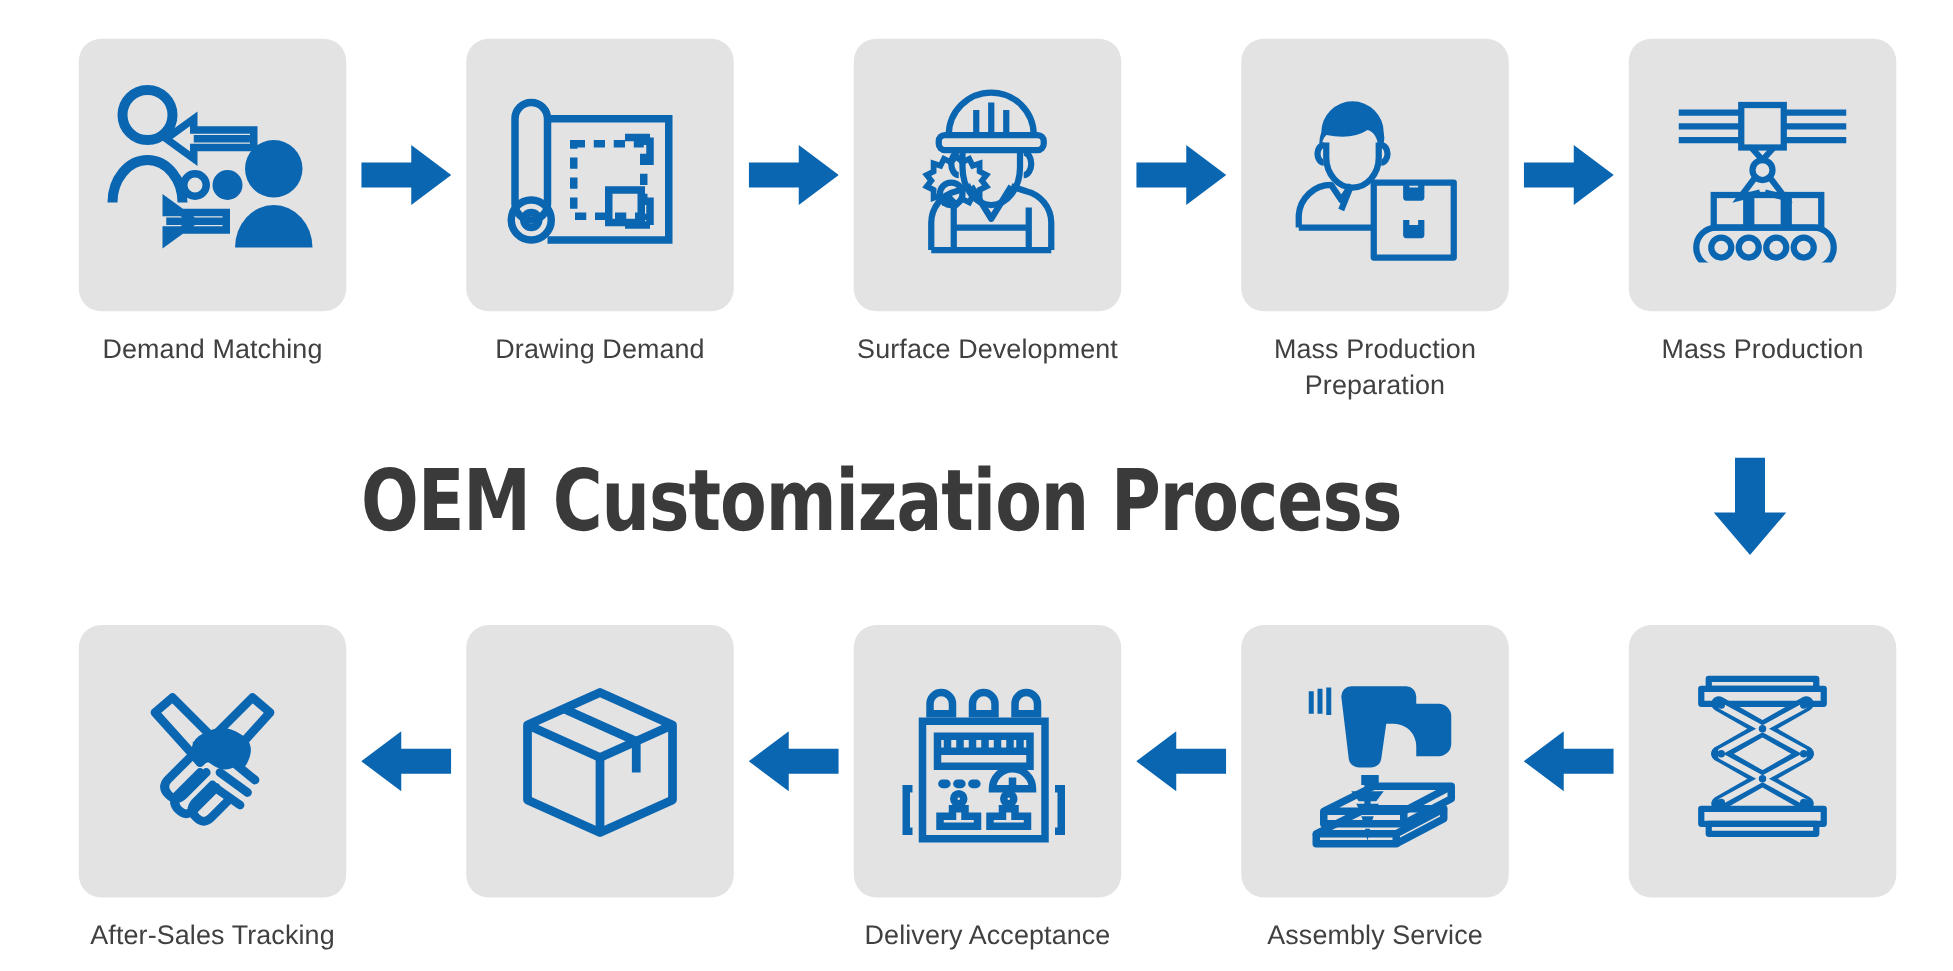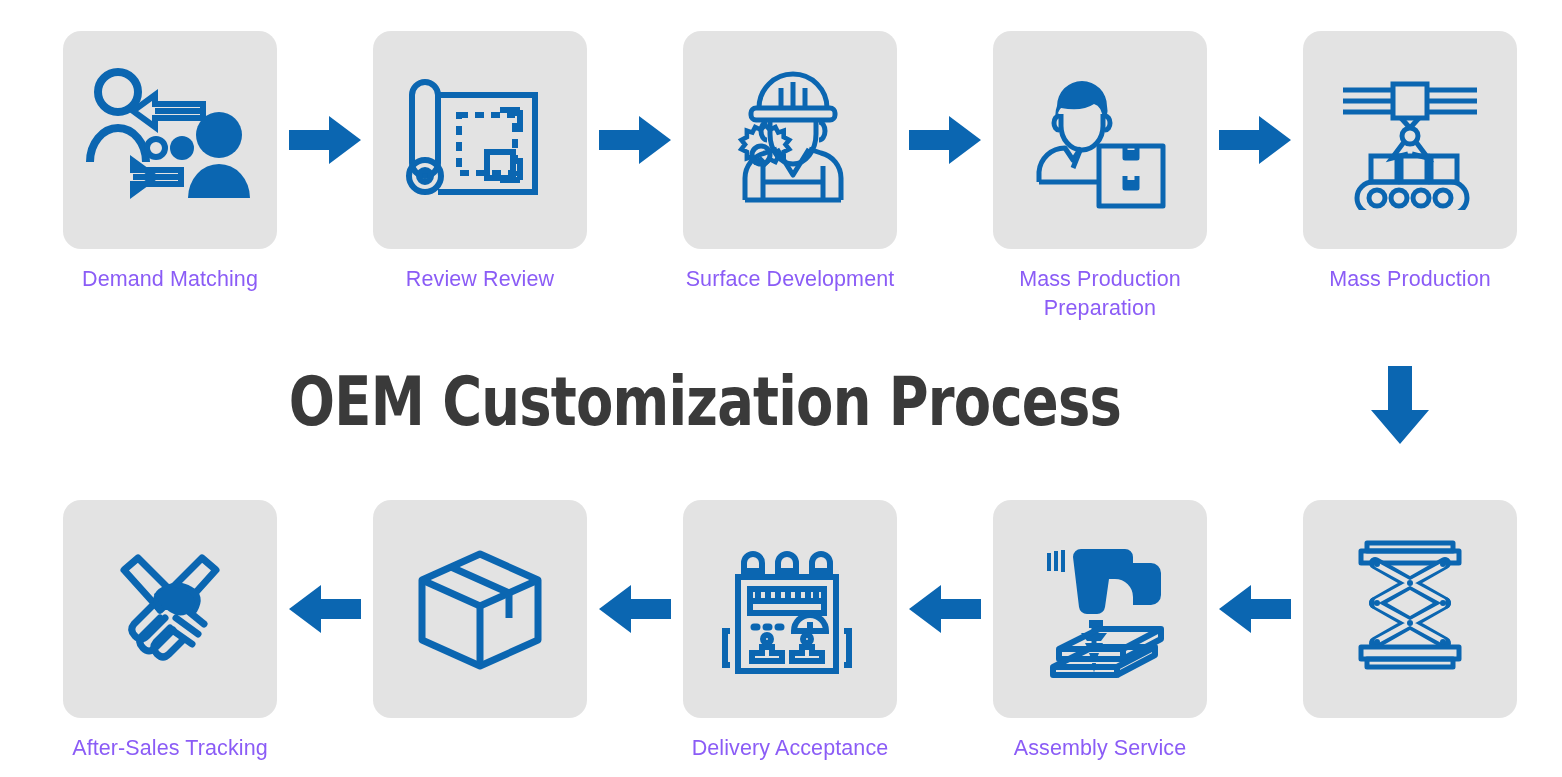--- a/index.html
+++ b/index.html
@@ -53,21 +53,21 @@
     align-items: center;
     justify-content: center;
     box-sizing: border-box;
   }
   .card svg { display: block; }
 
   .step-label {
     margin-top: 16px;
     font-size: 21.5px;
     line-height: 29px;
-    color: #8b5cf6;
+    color: #404040;
     text-align: center;
     letter-spacing: 0.1px;
     white-space: pre-line;
     font-family: "Liberation Sans", sans-serif;
   }
 
   
   .arrow-h {
     flex: 0 0 auto;
     width: 96px;
@@ -152,21 +152,21 @@
 
             <path d="M115 40 H95 M115 40 V62"></path>
             <path d="M115 110 H95 M115 110 V88"></path>
 
             <rect x="82" y="82" width="26" height="26"></rect>
           </g>
 
           <rect x="54" y="45" width="56" height="58" fill="none" stroke="#0b66b1" stroke-width="6" stroke-dasharray="9 7"></rect>
         </svg>
       </div>
-      <div class="step-label">Review Review</div>
+      <div class="step-label">Drawing Demand</div>
     </div>
 
     <div class="arrow-h">
       <svg width="72" height="48" viewBox="0 0 72 48">
         <path d="M0 14 L40 14 L40 0 L72 24 L40 48 L40 34 L0 34 Z" fill="#0b66b1"></path>
       </svg>
     </div>
 
     <div class="step">
       <div class="card">

